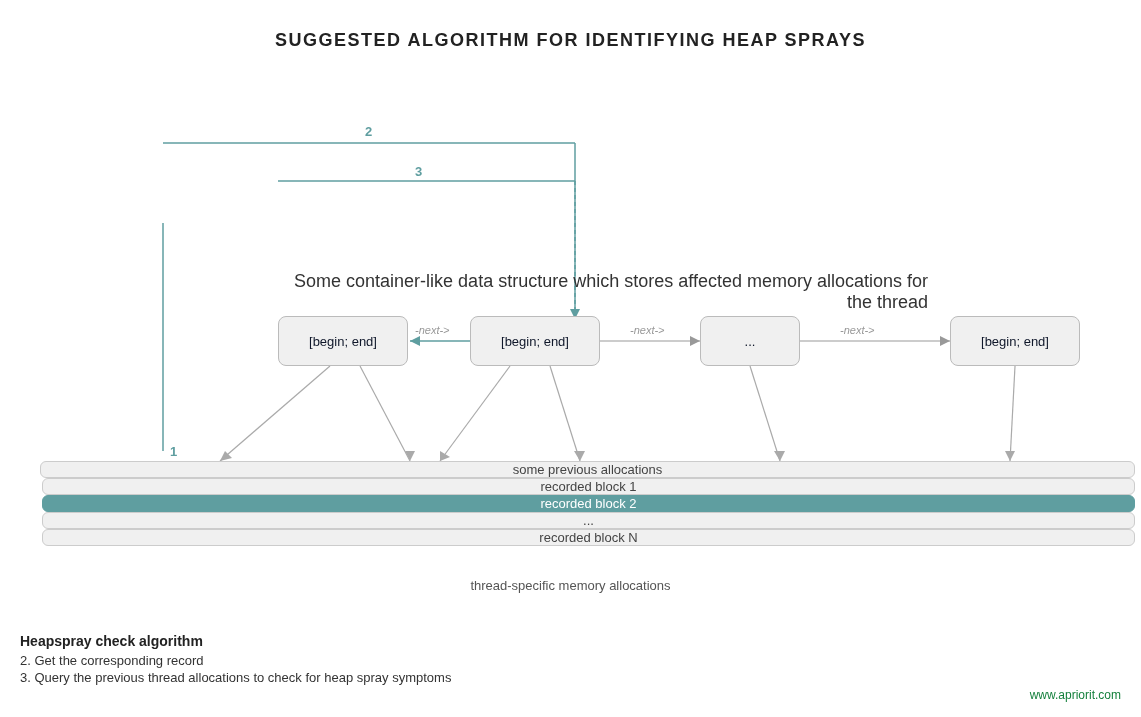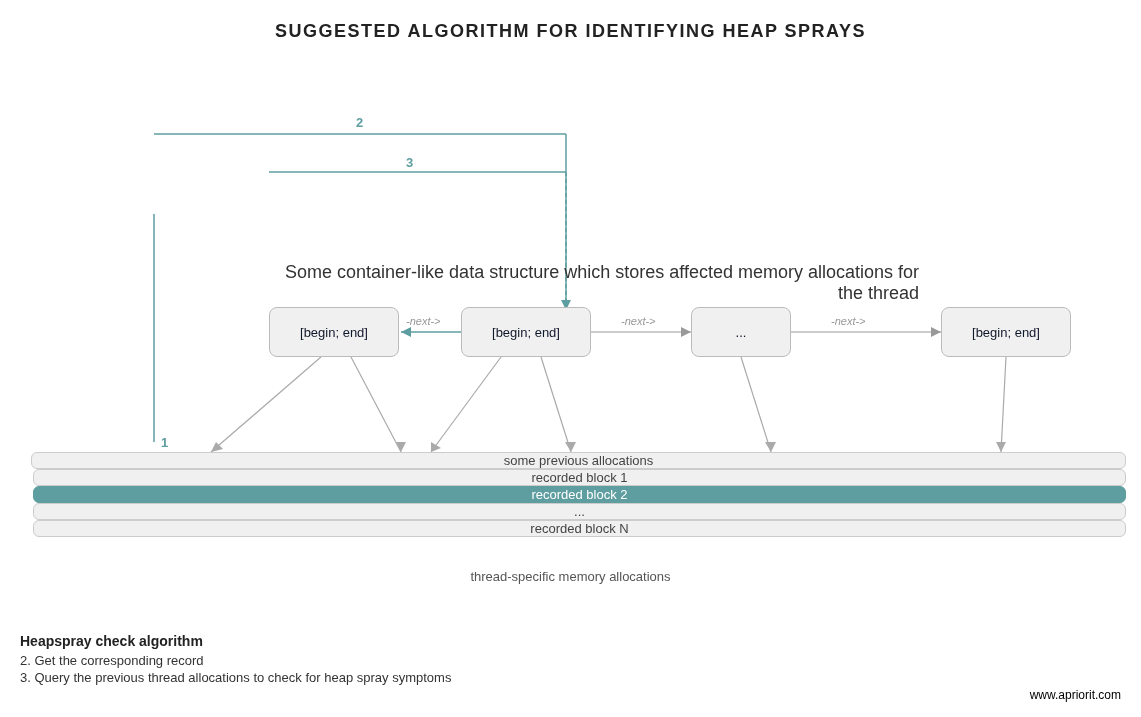--- a/index.html
+++ b/index.html
@@ -9,21 +9,21 @@
       width: 1141px;
       height: 717px;
       overflow: hidden;
       position: relative;
     }
 
     .diagram-container {
       width: 1141px;
       height: 717px;
       position: relative;
-      padding: 11px;
+      padding: 20px;
     }
 
     .main-title {
       text-align: center;
       font-size: 18px;
       font-weight: bold;
       letter-spacing: 1.5px;
       color: #222;
       margin-bottom: 10px;
       padding-top: 10px;
@@ -155,21 +155,21 @@
 
     .algorithm-list li {
       margin-bottom: 2px;
     }
 
     .watermark {
       position: absolute;
       bottom: 15px;
       right: 20px;
       font-size: 12px;
-      color: #000000;
+      color: #15803d;
     }
   </style>
 </head>
 <body>
 
 <div class="diagram-container">
 
   <div class="main-title">SUGGESTED ALGORITHM FOR IDENTIFYING HEAP SPRAYS</div>
 
   <div class="diagram-area">

